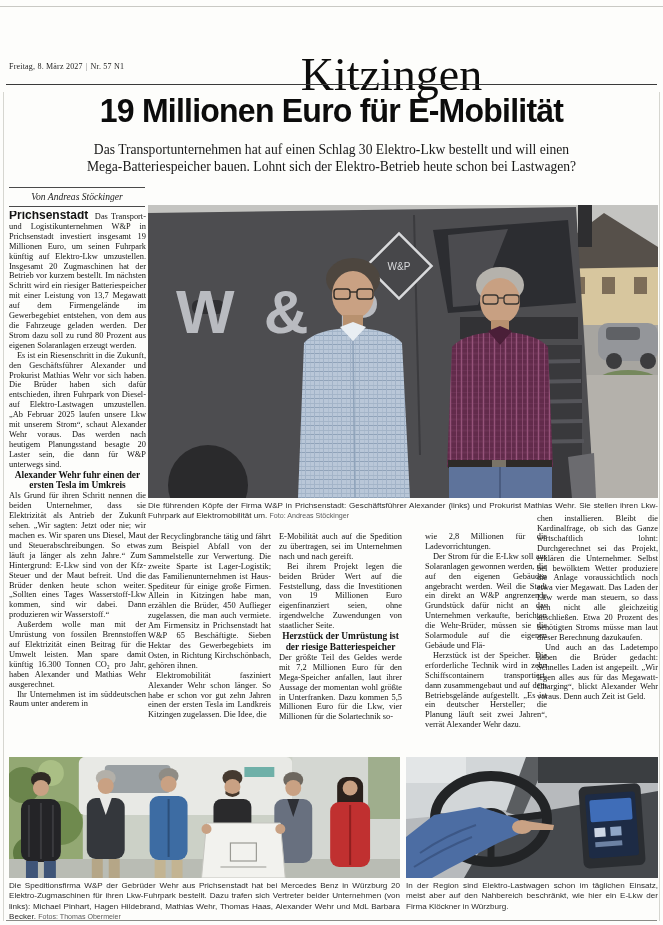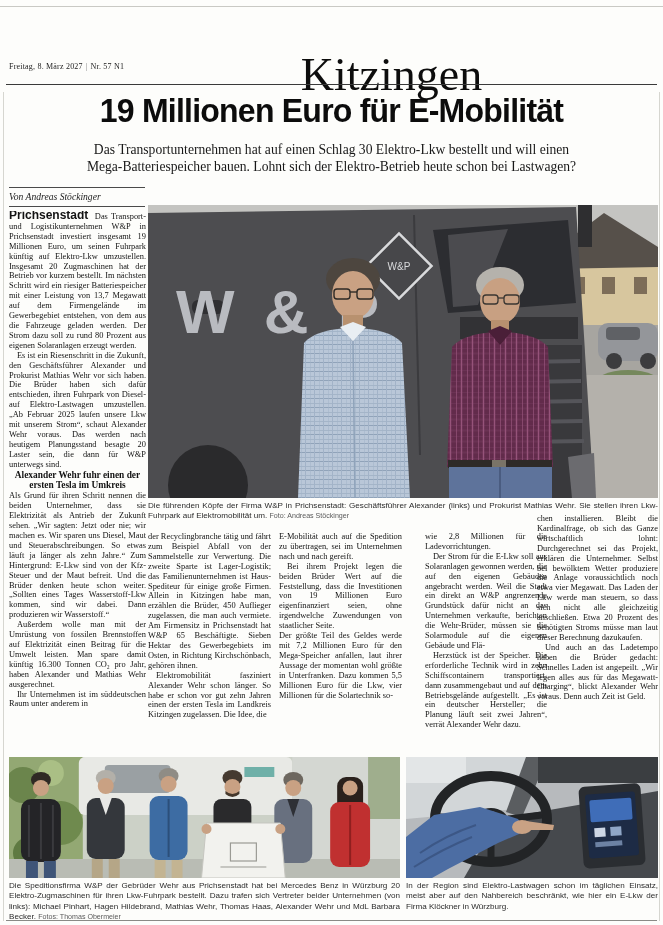--- a/index.html
+++ b/index.html
@@ -18,21 +18,21 @@
   .section-title{left:120px;right:0;top:16px;text-align:center;font-size:46px;color:#0d0d0d;
                  font-family:"Liberation Serif", serif;margin-top:32px;}
   
   .headline{left:0;right:0;top:92px;text-align:center;font-family:"Liberation Sans", sans-serif;
             font-weight:bold;font-size:33px;letter-spacing:-.8px;color:#0c0c0c;
             transform:scaleX(.97);transform-origin:center;}
   .subheadline{left:81px;width:501px;top:141px;text-align:center;font-size:13.6px;
                line-height:17.3px;color:#181818;}
   
   .byline-box{left:9px;top:187px;width:136px;border-top:1px solid #4a4a4a;border-bottom:1px solid #4a4a4a;
-              padding:3px 0 4px;text-align:left;font-style:italic;font-size:9.6px;color:#222;}
+              padding:3px 0 4px;text-align:center;font-style:italic;font-size:9.6px;color:#222;}
   
   .col{font-size:8.4px;line-height:9.9px;text-align:justify;color:#131313;overflow:hidden;
        hyphens:auto;-webkit-hyphens:auto;}
   .col p{margin:0;}
   .col p.ind{text-indent:8px;}
   .lead-in{font-family:"Liberation Sans", sans-serif;font-weight:bold;font-size:12px;}
   .crosshead{font-weight:bold;font-size:9.4px;line-height:10.9px;text-align:center;
              margin:5px 4px 4px;}
   #col1{left:9px;top:211px;width:137px;height:546px;}
   #col2{left:148px;top:532px;width:123px;height:225px;}
@@ -163,20 +163,21 @@
 
 <div id="main-caption" class="abs caption"><span>Die führenden Köpfe der Firma W&amp;P in Prichsenstadt: Geschäftsführer Alexander (links) und Prokurist Mathias Wehr. Sie stellen ihren Lkw-Fuhrpark auf Elektromobilität um.</span> <span class="credit">Foto: Andreas Stöckinger</span></div>
 
 <div id="col2" class="abs col">
   <p>der Recyclingbranche tätig und fährt zum Beispiel Abfall von der Sammelstelle zur Verwertung. Die zweite Sparte ist Lager-Logistik; das Familienunternehmen ist Haus-Spediteur für einige große Firmen. Allein in Kitzingen habe man, erzählen die Brüder, 450 Auflieger zugelassen, die man auch vermiete. Am Firmensitz in Prichsenstadt hat W&amp;P 65 Beschäftigte. Sieben Hektar des Gewerbegebiets im Osten, in Richtung Kirchschönbach, gehören ihnen.</p>
   <p class="ind">Elektromobilität fasziniert Alexander Wehr schon länger. So habe er schon vor gut zehn Jahren einen der ersten Tesla im Landkreis Kitzingen zugelassen. Die Idee, die</p>
 </div>
 <div id="col3" class="abs col">
   <p>E-Mobilität auch auf die Spedition zu übertragen, sei im Unternehmen nach und nach gereift.</p>
   <p class="ind">Bei ihrem Projekt legen die beiden Brüder Wert auf die Feststellung, dass die Investitionen von 19 Millionen Euro eigenfinanziert seien, ohne irgendwelche Zuwendungen von staatlicher Seite.</p>
+  <p class="crosshead">Herzstück der Umrüstung ist der riesige Batteriespeicher</p>
   <p>Der größte Teil des Geldes werde mit 7,2 Millionen Euro für den Mega-Speicher anfallen, laut ihrer Aussage der momentan wohl größte in Unterfranken. Dazu kommen 5,5 Millionen Euro für die Lkw, vier Millionen für die Solartechnik so-</p>
 </div>
 <div id="col4" class="abs col">
   <p>wie 2,8 Millionen für die Ladevorrichtungen.</p>
   <p class="ind">Der Strom für die E-Lkw soll aus Solaranlagen gewonnen werden, die auf den eigenen Gebäuden angebracht werden. Weil die Stadt ein direkt an W&amp;P angrenzende Grundstück dafür nicht an das Unternehmen verkaufte, berichten die Wehr-Brüder, müssen sie die Solarmodule auf die eigenen Gebäude und Flä-</p>
   <p class="ind">Herzstück ist der Speicher. Die erforderliche Technik wird in zehn Schiffscontainern transportiert, dann zusammengebaut und auf dem Betriebsgelände aufgestellt. „Es ist ein deutscher Hersteller; die Planung läuft seit zwei Jahren“, verrät Alexander Wehr dazu.</p>
 </div>
 <div id="col5" class="abs col">
   <p>chen installieren. Bleibt die Kardinalfrage, ob sich das Ganze wirtschaftlich lohnt: Durchgerechnet sei das Projekt, erklären die Unternehmer. Selbst bei bewölktem Wetter produziere die Anlage voraussichtlich noch etwa vier Megawatt. Das Laden der Lkw werde man steuern, so dass sich nicht alle gleichzeitig anschließen. Etwa 20 Prozent des benötigten Stroms müsse man laut dieser Berechnung dazukaufen.</p>
   <p class="ind">Und auch an das Ladetempo haben die Brüder gedacht: Schnelles Laden ist angepeilt. „Wir legen alles aus für das Megawatt-Charging“, blickt Alexander Wehr voraus. Denn auch Zeit ist Geld.</p>

